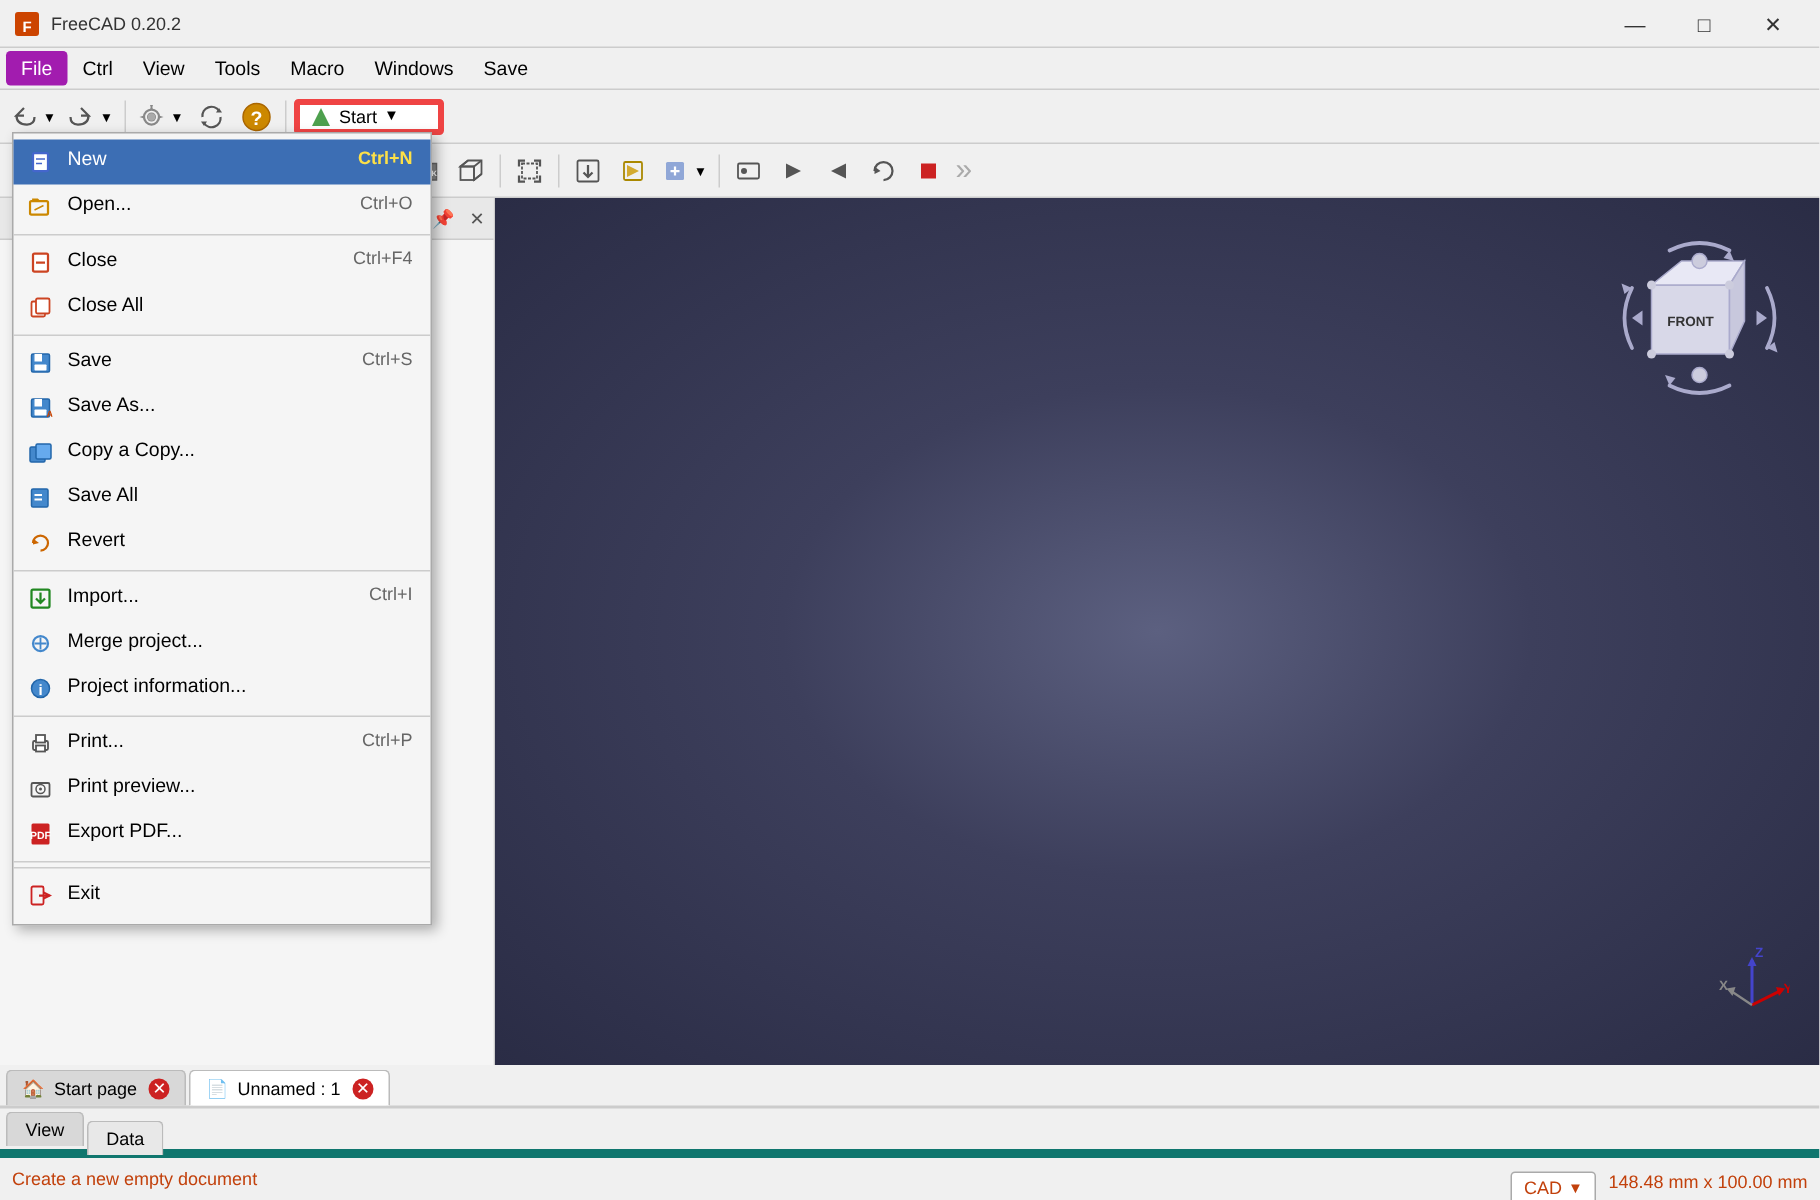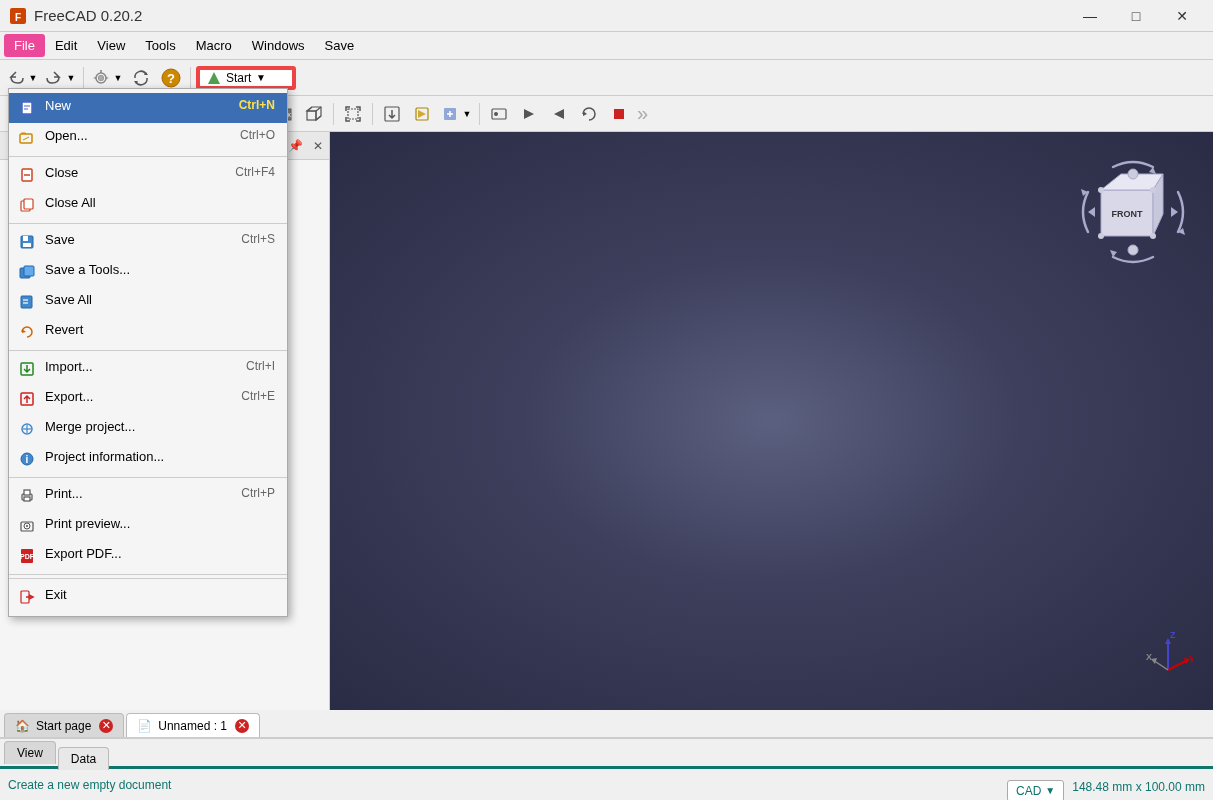--- a/index.html
+++ b/index.html
@@ -8,21 +8,21 @@
     
     #titlebar {
       height: 32px;
       background: #f0f0f0;
       display: flex;
       align-items: center;
       padding: 0 8px;
       border-bottom: 1px solid #ccc;
     }
     #titlebar .app-icon { width: 20px; height: 20px; margin-right: 6px; }
-    #titlebar .title-text { font-size: 15px; color: #333; flex: 1; }
+    #titlebar .title-text { font-size: 12px; color: #333; flex: 1; }
     #titlebar .win-controls { display: flex; gap: 0; }
     #titlebar .win-btn {
       width: 46px; height: 32px;
       background: transparent; border: none; cursor: pointer;
       font-size: 14px; color: #333;
       display: flex; align-items: center; justify-content: center;
     }
 
     
     #menubar {
@@ -32,21 +32,21 @@
       align-items: center;
       padding: 0 4px;
       border-bottom: 1px solid #ccc;
     }
     .menu-item {
       padding: 4px 10px;
       cursor: pointer;
       border-radius: 3px;
       font-size: 13px;
     }
-    .menu-item.active { background: #ec4899; color: white; }
+    .menu-item.active { background: #a21caf; color: white; }
 
     
     #toolbar1 {
       height: 36px;
       background: #f0f0f0;
       display: flex;
       align-items: center;
       padding: 2px 4px;
       border-bottom: 1px solid #ccc;
       gap: 2px;
@@ -187,25 +187,25 @@
       width: 14px; height: 14px;
       background: #cc2222; color: white;
       border-radius: 50%; display: flex; align-items: center; justify-content: center;
       cursor: pointer;
     }
 
     
     #statusbar {
       height: 34px;
       background: #f0f0f0;
-      border-top: 3px solid #0f766e;
+      border-top: 6px solid #0f766e;
       display: flex; align-items: center;
       padding: 0 8px;
       font-size: 12px;
-      color: #0f766e;
+      color: #c2410c;
       gap: 36px;
     }
     #statusbar .status-text { flex: 1; }
     #statusbar .status-right {
       display: flex; align-items: flex-start; gap: 8px; margin-top: 12px;
     }
     .cad-btn {
       display: flex; align-items: center;
       border: 1px solid #aaa; background: white;
       border-radius: 3px; padding: 2px 8px;
@@ -259,21 +259,21 @@
   <span class="title-text">FreeCAD 0.20.2</span>
   <div class="win-controls">
     <button class="win-btn">—</button>
     <button class="win-btn">□</button>
     <button class="win-btn close">✕</button>
   </div>
 </div>
 
 <div id="menubar">
   <div class="menu-item active">File</div>
-  <div class="menu-item">Edit</div>
+  <div class="menu-item">Ctrl</div>
   <div class="menu-item">View</div>
   <div class="menu-item">Tools</div>
   <div class="menu-item">Macro</div>
   <div class="menu-item">Windows</div>
   <div class="menu-item">Save</div>
 </div>
 
 <div id="toolbar1">
 
   <div class="tb-btn-split">
@@ -638,29 +638,40 @@
       <svg width="16" height="16" viewBox="0 0 16 16">
           <rect x="2" y="2" width="12" height="12" rx="1" fill="#4488cc" stroke="#2266aa" stroke-width="1"></rect>
           <rect x="4" y="2" width="5" height="5" fill="white"></rect>
           <rect x="4" y="9" width="8" height="4" rx="0.5" fill="white"></rect>
         </svg>
     </div>
     <span class="fi-label">Save</span>
     <span class="fi-shortcut">Ctrl+S</span>
   </div>
 
+  <div class="fm-item">
+    <div class="fi-icon">
+      <svg width="16" height="16" viewBox="0 0 16 16">
+          <rect x="2" y="2" width="12" height="12" rx="1" fill="#4488cc" stroke="#2266aa" stroke-width="1"></rect>
+          <rect x="4" y="2" width="5" height="5" fill="white"></rect>
+          <rect x="4" y="9" width="8" height="4" rx="0.5" fill="white"></rect>
+          <text x="12" y="14" font-size="6" fill="#cc4400" font-weight="bold">A</text>
+        </svg>
+    </div>
+    <span class="fi-label">Save As...</span>
+  </div>
 
   <div class="fm-item">
     <div class="fi-icon">
       <svg width="16" height="16" viewBox="0 0 16 16">
           <rect x="1" y="4" width="10" height="10" rx="1" fill="#4488cc" stroke="#2266aa" stroke-width="1"></rect>
           <rect x="5" y="2" width="10" height="10" rx="1" fill="#66aaee" stroke="#2266aa" stroke-width="1"></rect>
         </svg>
     </div>
-    <span class="fi-label">Save a Tools...</span>
+    <span class="fi-label">Copy a Copy...</span>
   </div>
 
   <div class="fm-item">
     <div class="fi-icon">
       <svg width="16" height="16" viewBox="0 0 16 16">
           <rect x="2" y="2" width="11" height="12" rx="1" fill="#4488cc" stroke="#2266aa" stroke-width="1"></rect>
           <line x1="4" y1="6" x2="9" y2="6" stroke="white" stroke-width="1.2"></line>
           <line x1="4" y1="9" x2="9" y2="9" stroke="white" stroke-width="1.2"></line>
         </svg>
     </div>
@@ -682,30 +693,20 @@
     <div class="fi-icon">
       <svg width="16" height="16" viewBox="0 0 16 16">
           <rect x="2" y="2" width="12" height="12" rx="1" fill="none" stroke="#228822" stroke-width="1.5"></rect>
           <path d="M8 4 L8 10 M5 8 L8 11 L11 8" stroke="#228822" stroke-width="1.5" fill="none"></path>
         </svg>
     </div>
     <span class="fi-label">Import...</span>
     <span class="fi-shortcut">Ctrl+I</span>
   </div>
 
-  <div class="fm-item">
-    <div class="fi-icon">
-      <svg width="16" height="16" viewBox="0 0 16 16">
-          <rect x="2" y="2" width="12" height="12" rx="1" fill="none" stroke="#cc2222" stroke-width="1.5"></rect>
-          <path d="M8 12 L8 6 M5 8 L8 5 L11 8" stroke="#cc2222" stroke-width="1.5" fill="none"></path>
-        </svg>
-    </div>
-    <span class="fi-label">Export...</span>
-    <span class="fi-shortcut">Ctrl+E</span>
-  </div>
 
   <div class="fm-item">
     <div class="fi-icon">
       <svg width="16" height="16" viewBox="0 0 16 16">
           <circle cx="8" cy="8" r="5" fill="none" stroke="#4488cc" stroke-width="1.5"></circle>
           <line x1="8" y1="4" x2="8" y2="12" stroke="#4488cc" stroke-width="1.2"></line>
           <line x1="4" y1="8" x2="12" y2="8" stroke="#4488cc" stroke-width="1.2"></line>
         </svg>
     </div>
     <span class="fi-label">Merge project...</span>

